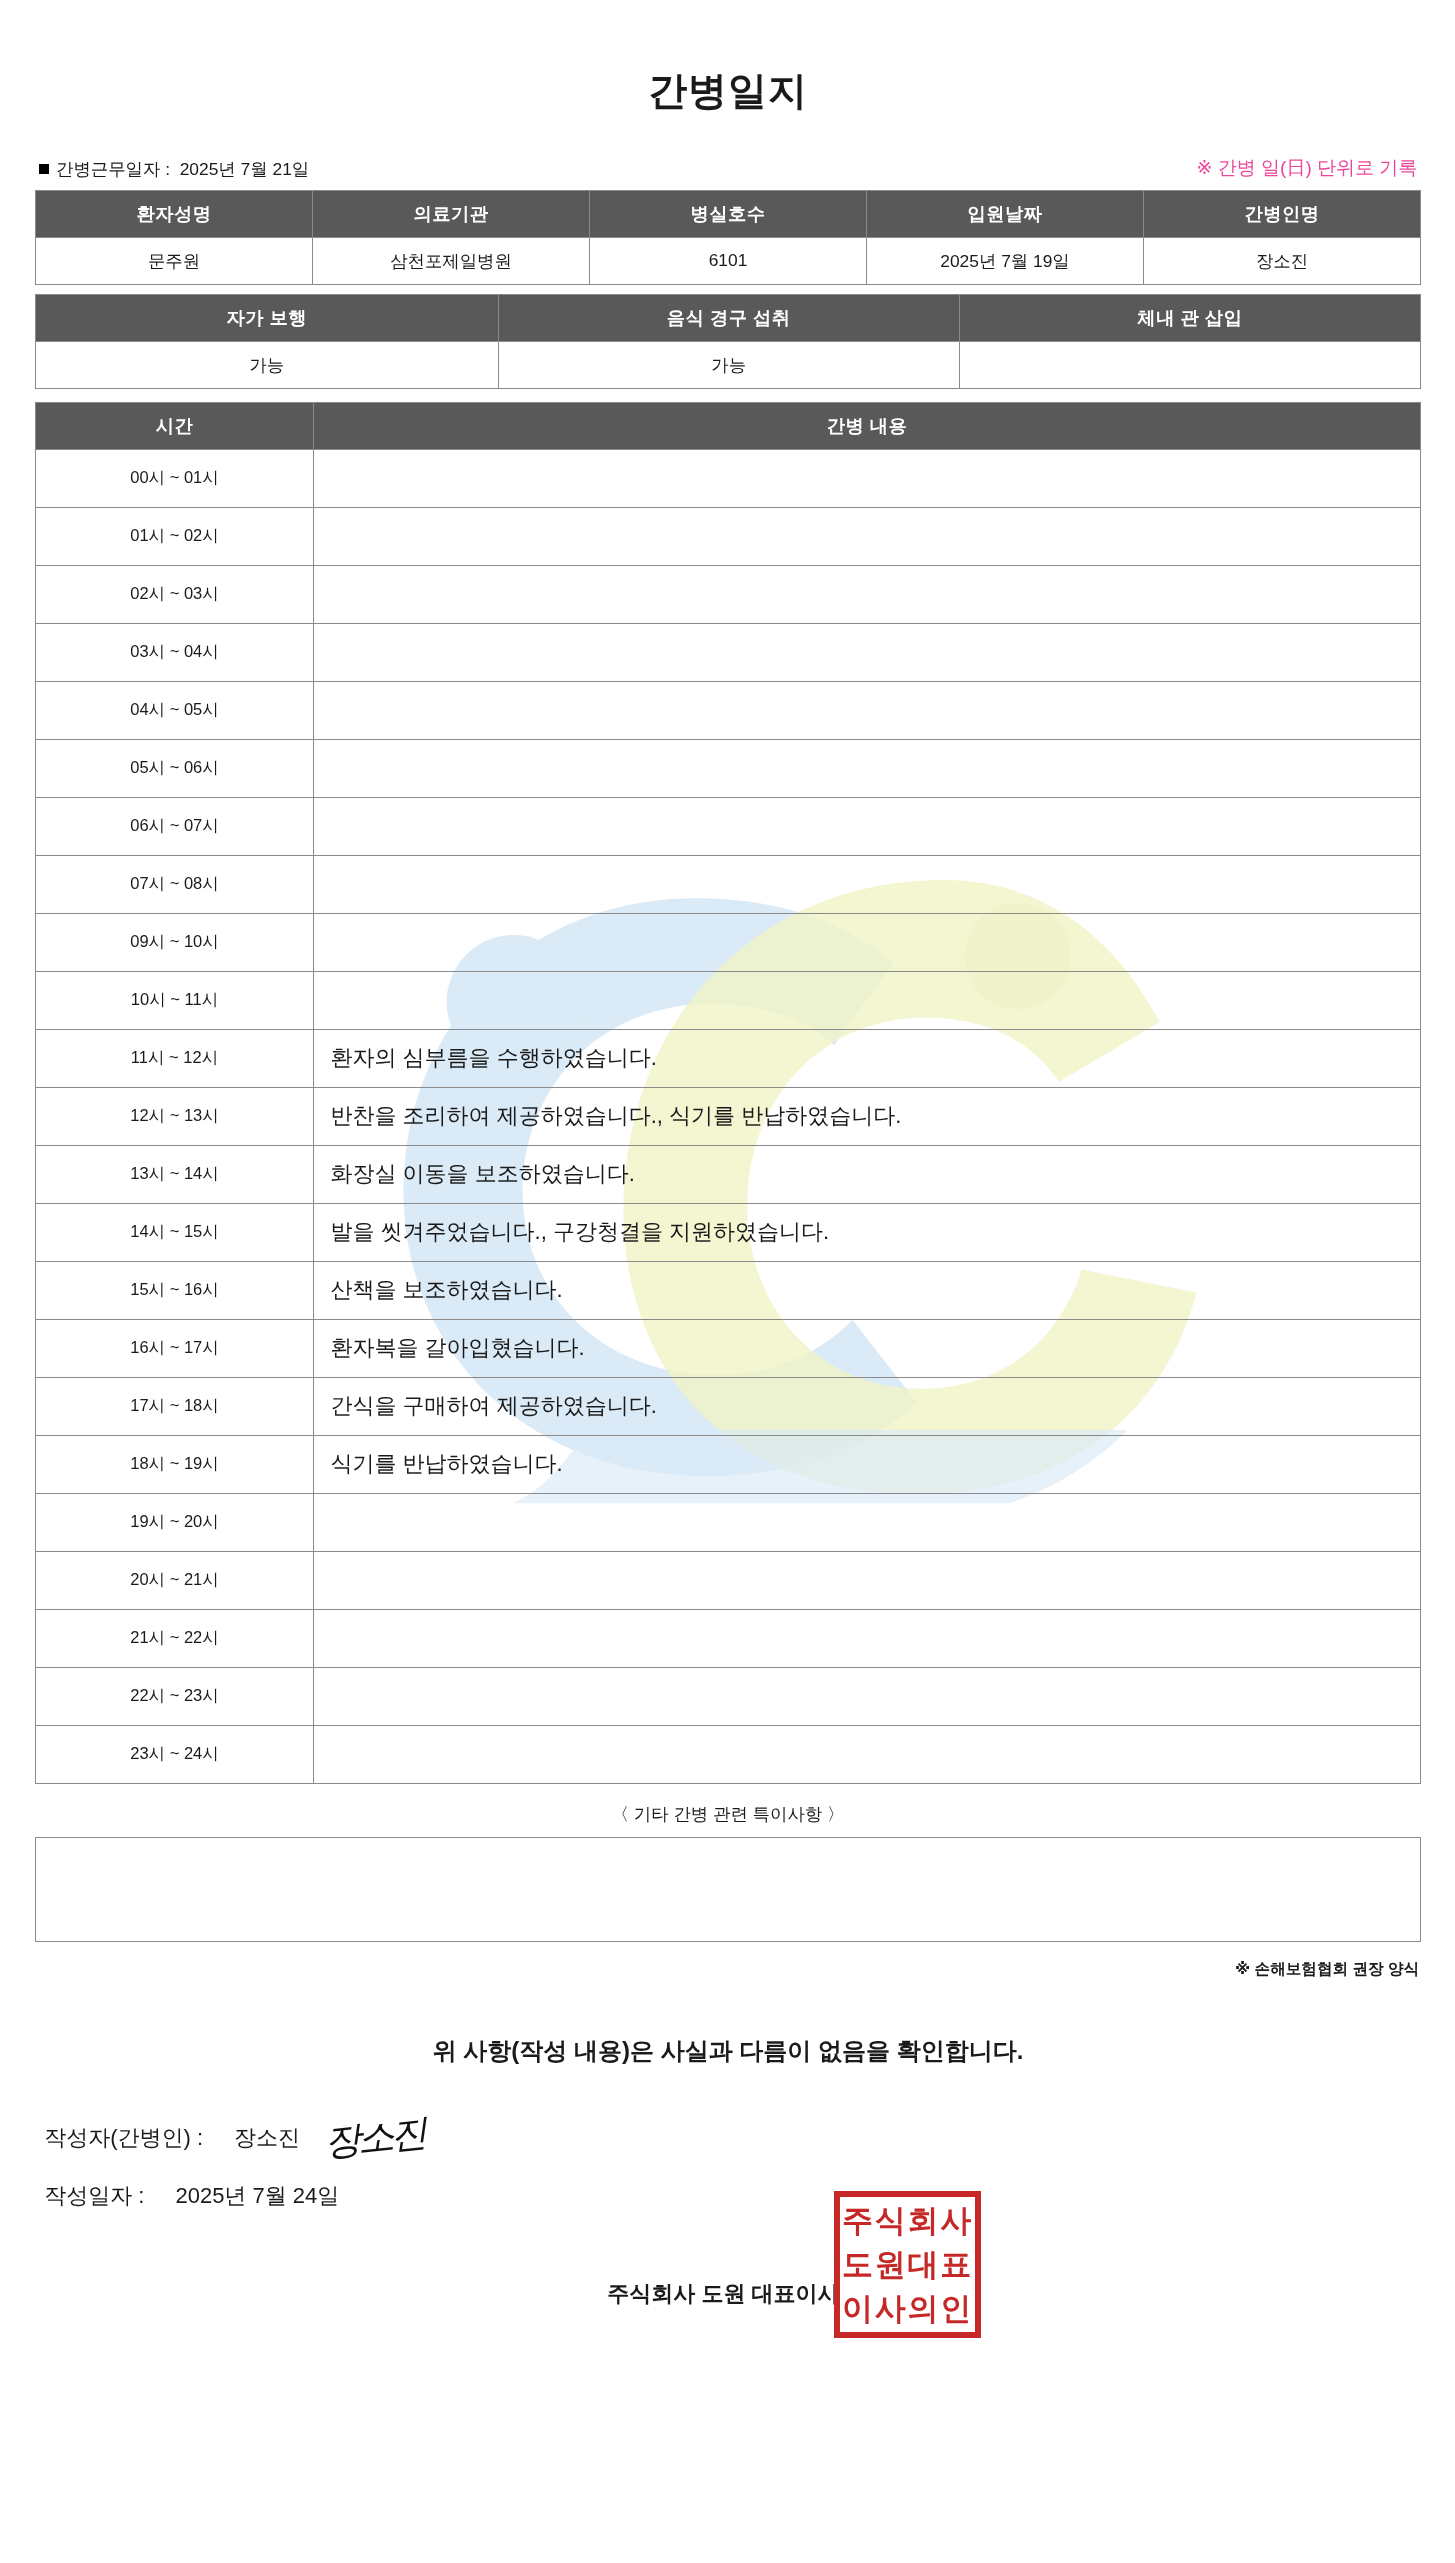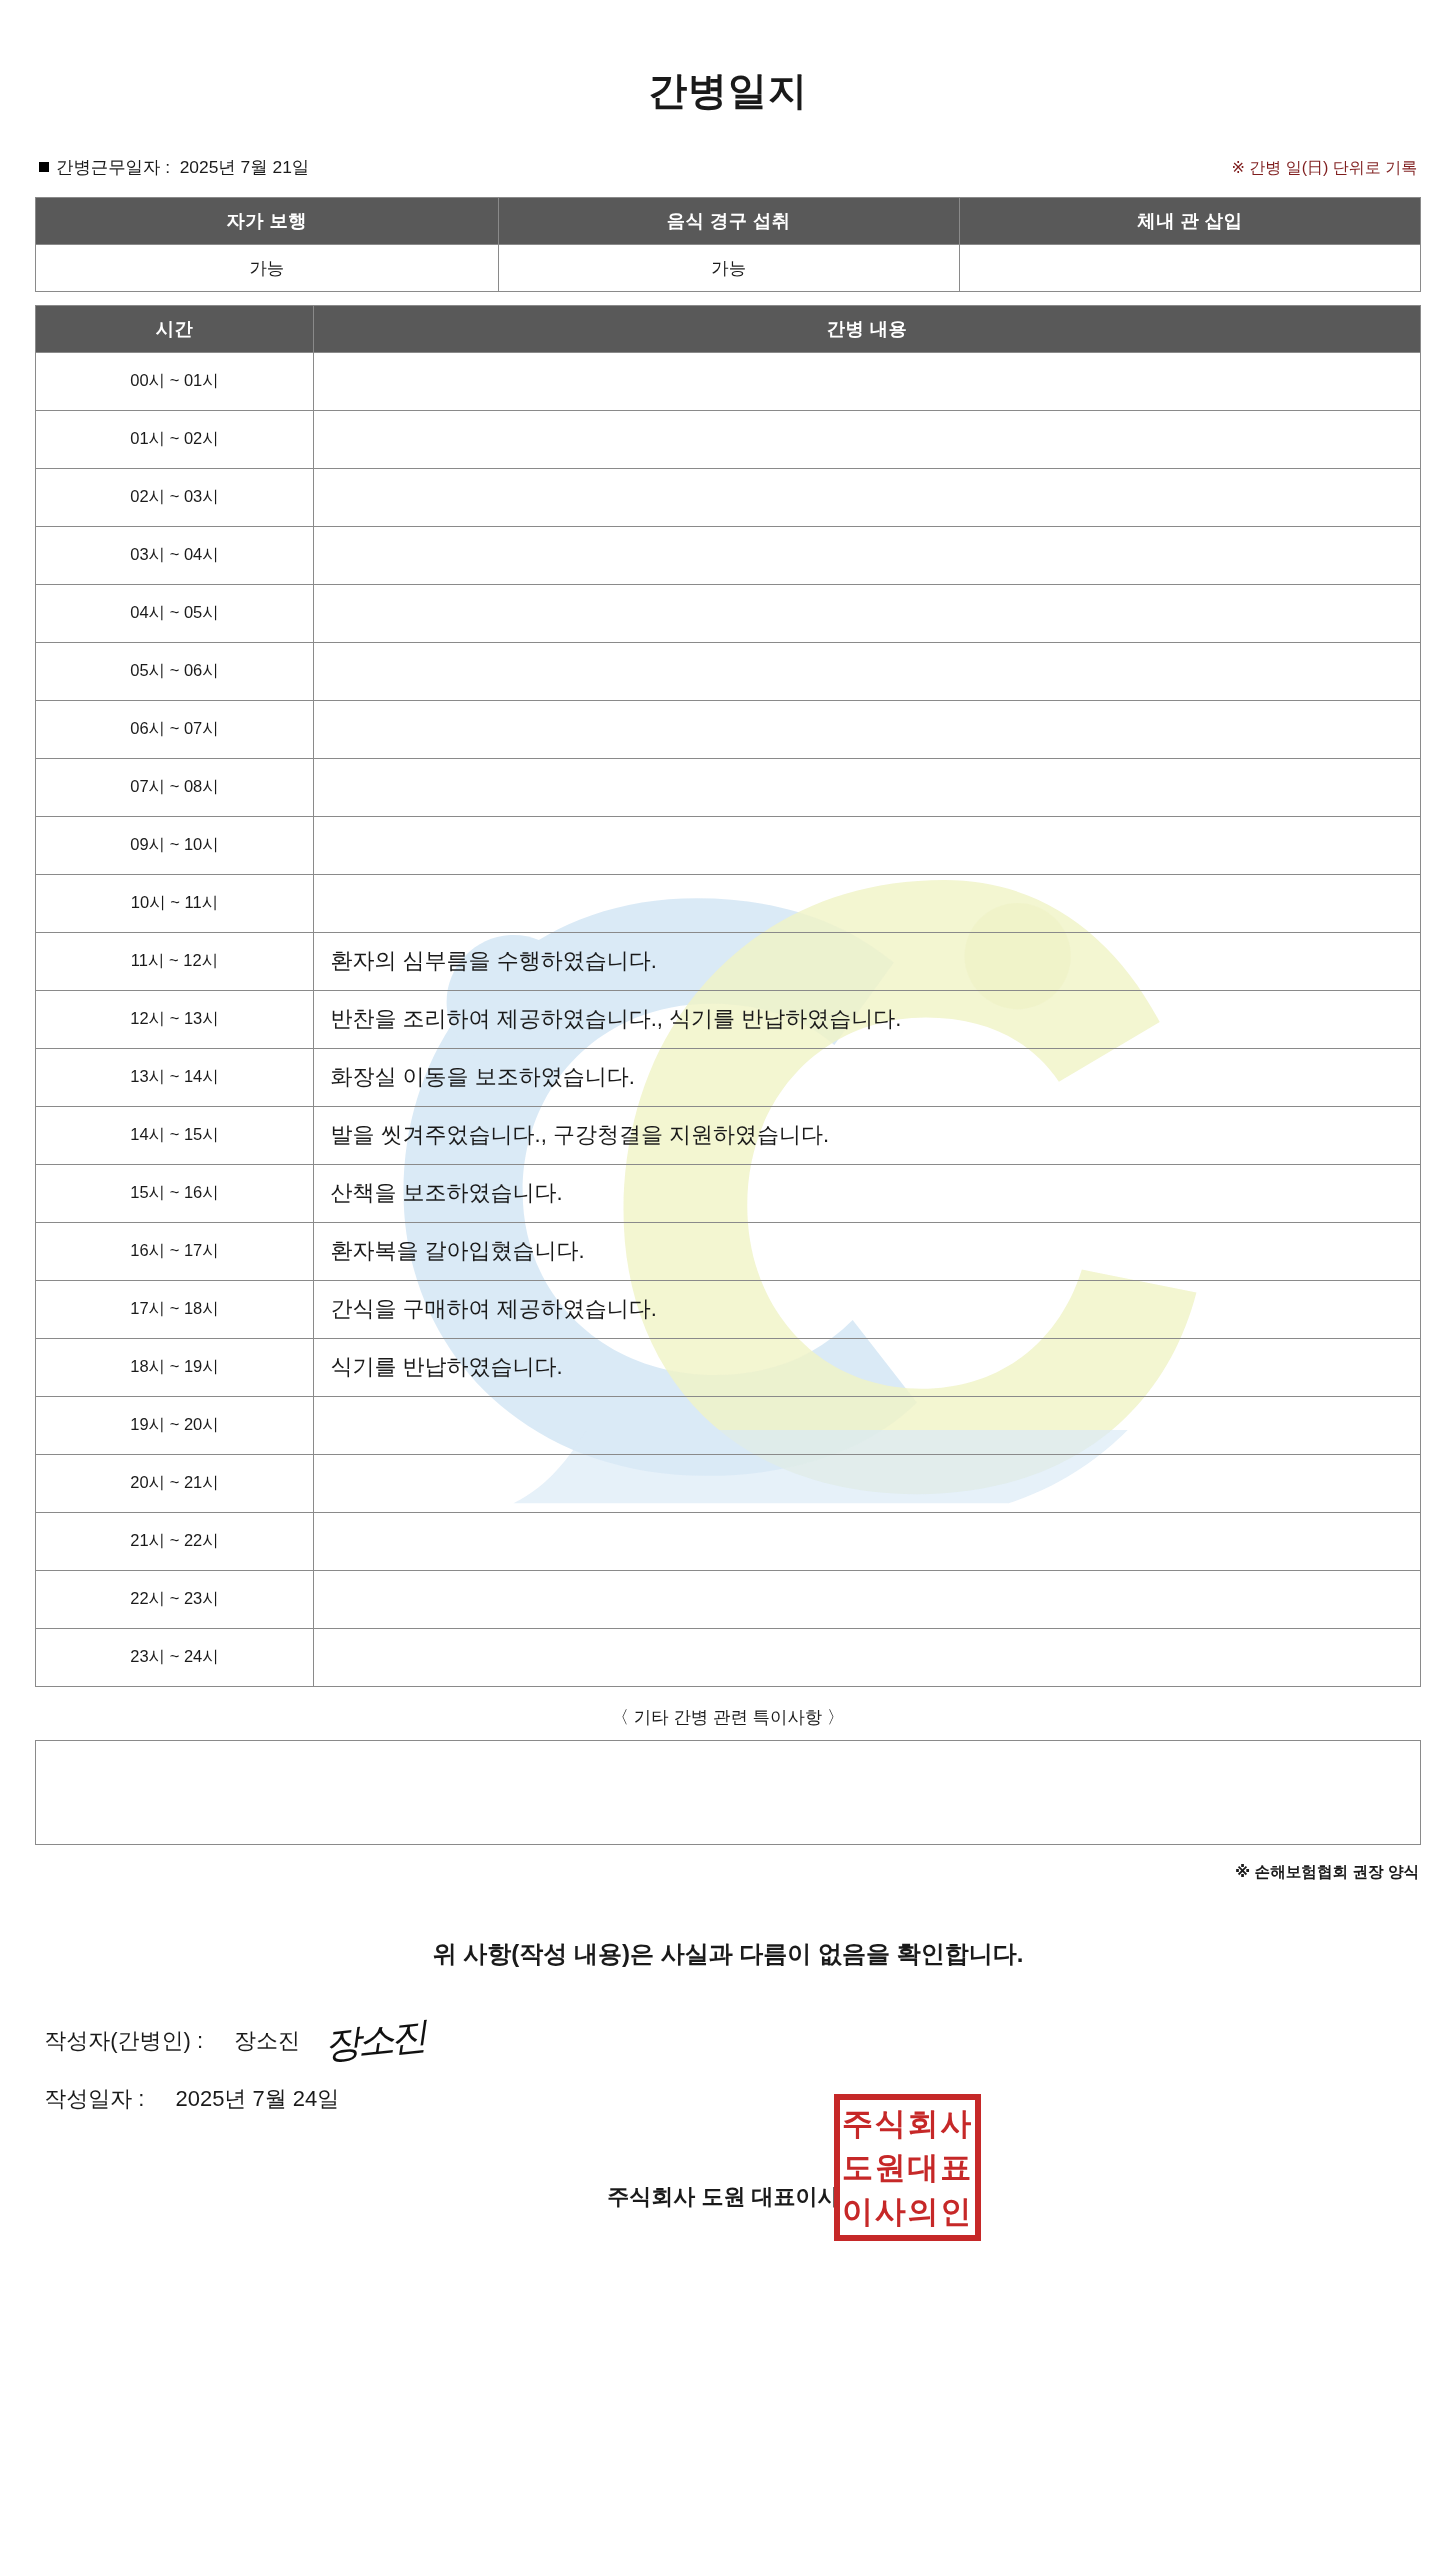--- a/index.html
+++ b/index.html
@@ -53,21 +53,21 @@
     padding: 20px 3.7px 9.2px 3.7px;
   }
   .meta-left { font-weight: normal; }
   .meta-left .bullet {
     display: inline-block;
     width: 10px; height: 10px;
     background: #000;
     margin-right: 7.3px;
     vertical-align: 0.9px;
   }
-  .meta-right { font-size: 16px; color: #7f1d1d; }
+  .meta-right { font-size: 19px; color: #ec4899; }
 
   
   table {
     border-collapse: collapse;
     width: 100%;
     table-layout: fixed;
   }
   table.info th, table.info td,
   table.care th, table.care td {
     border: 0.9px solid #8a8a8a;
@@ -199,20 +199,38 @@
 
     <div class="doc-title">간병일지</div>
 
     <div class="meta-row">
       <div class="meta-left">
         <span class="bullet"></span><span>간병근무일자  :</span>&nbsp;&nbsp;<span>2025년 7월 21일</span>
       </div>
       <div class="meta-right">※ 간병 일(日) 단위로 기록</div>
     </div>
 
+    <table class="info">
+      <tbody>
+          <tr>
+        <th>환자성명</th>
+        <th>의료기관</th>
+        <th>병실호수</th>
+        <th>입원날짜</th>
+        <th>간병인명</th>
+      </tr>
+      <tr>
+        <td>문주원</td>
+        <td>삼천포제일병원</td>
+        <td>6101</td>
+        <td>2025년 7월 19일</td>
+        <td>장소진</td>
+      </tr>
+    </tbody>
+      </table>
 
     <table class="info second">
       <colgroup>
         <col style="width:33.4%">
         <col style="width:33.3%">
         <col style="width:33.3%">
       </colgroup>
       <tbody>
           <tr>
         <th>자가 보행</th>

